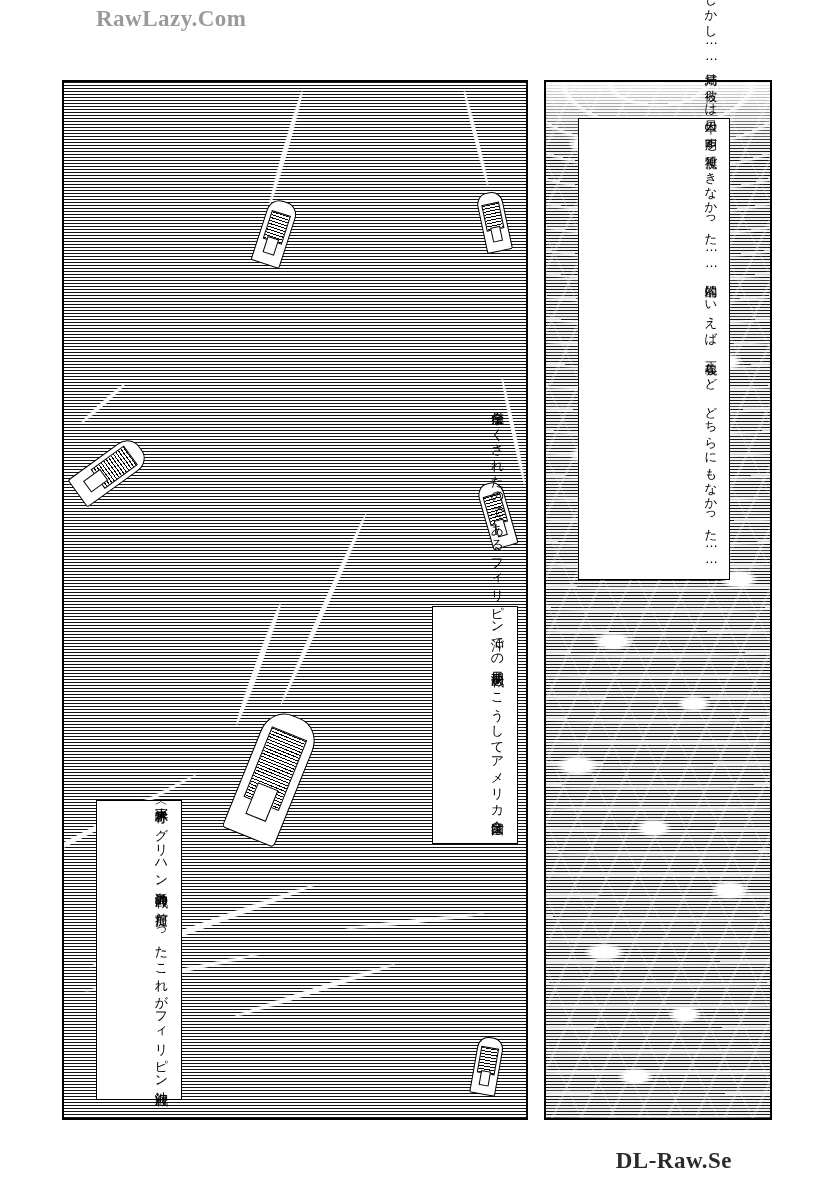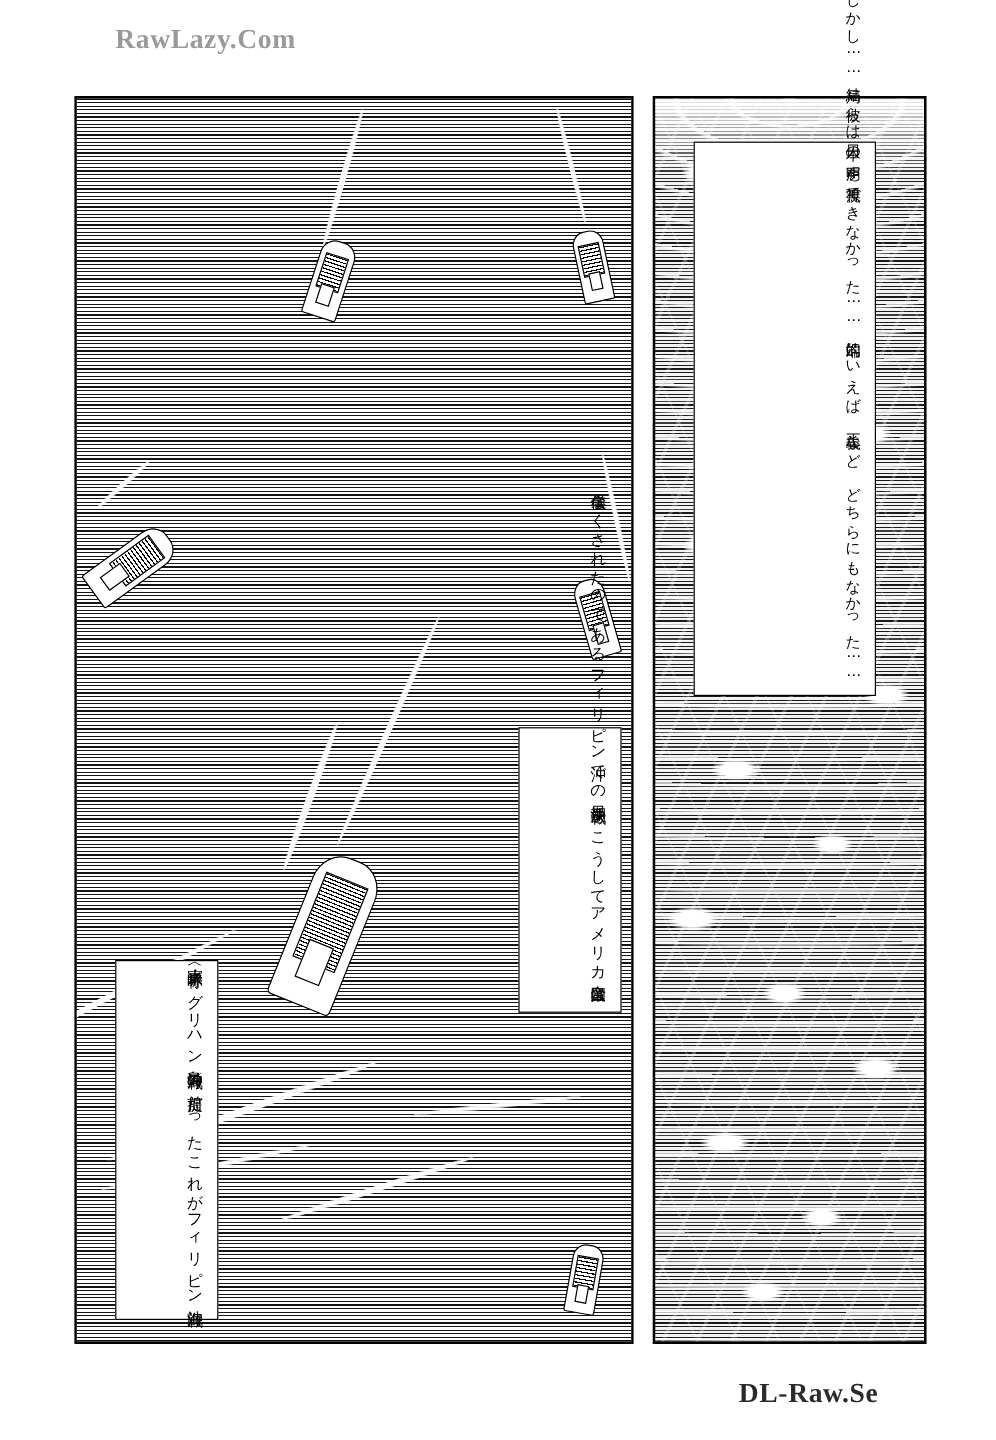--- a/index.html
+++ b/index.html
@@ -12,21 +12,21 @@
     height: 1200px;
     position: relative;
     font-family: "Liberation Sans", sans-serif;
     overflow: hidden;
   }
 
   
   .wm-top {
     position: absolute;
     left: 96px;
-    top: 20px;
+    top: 6px;
     font-size: 23px;
     font-weight: bold;
     color: #9a9a9a;
     letter-spacing: 0.5px;
     font-family: "Liberation Serif", serif;
   }
   .wm-bottom {
     position: absolute;
     right: 98px;
     bottom: 26px;

